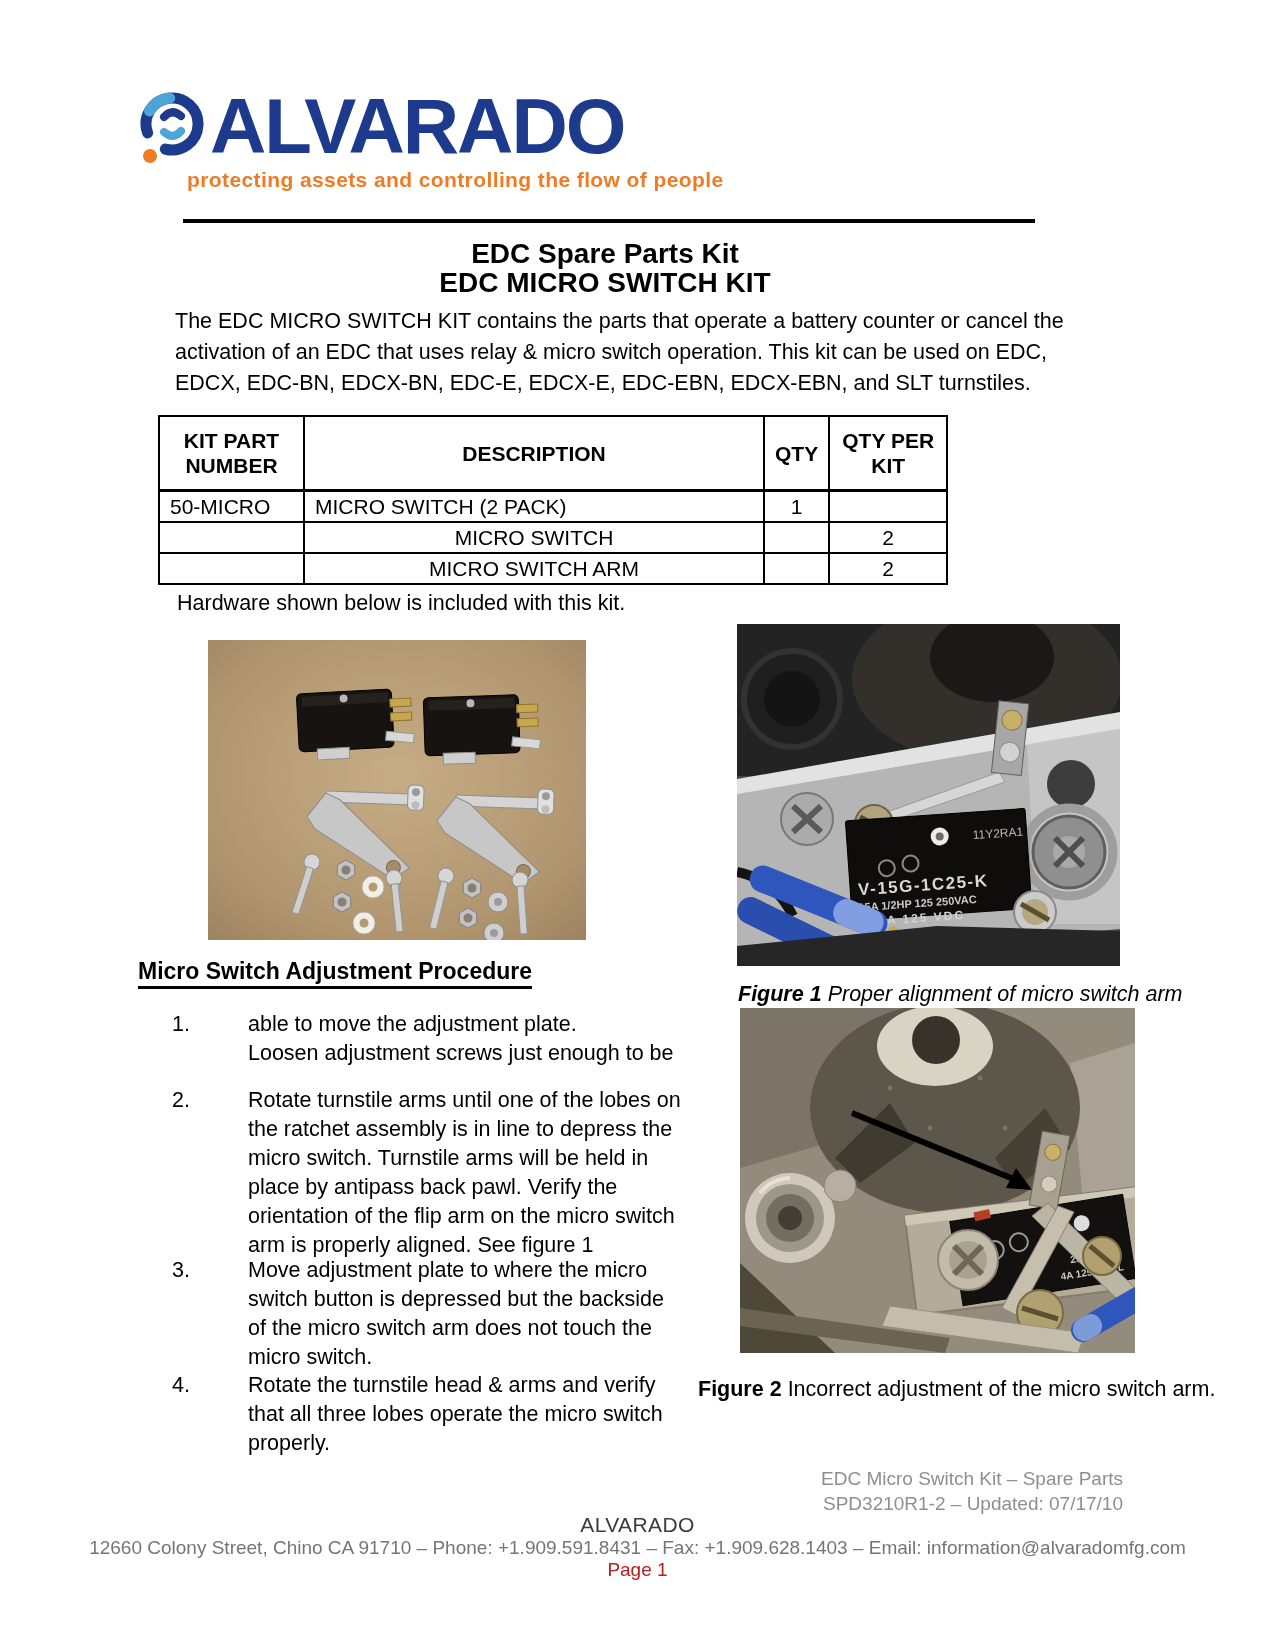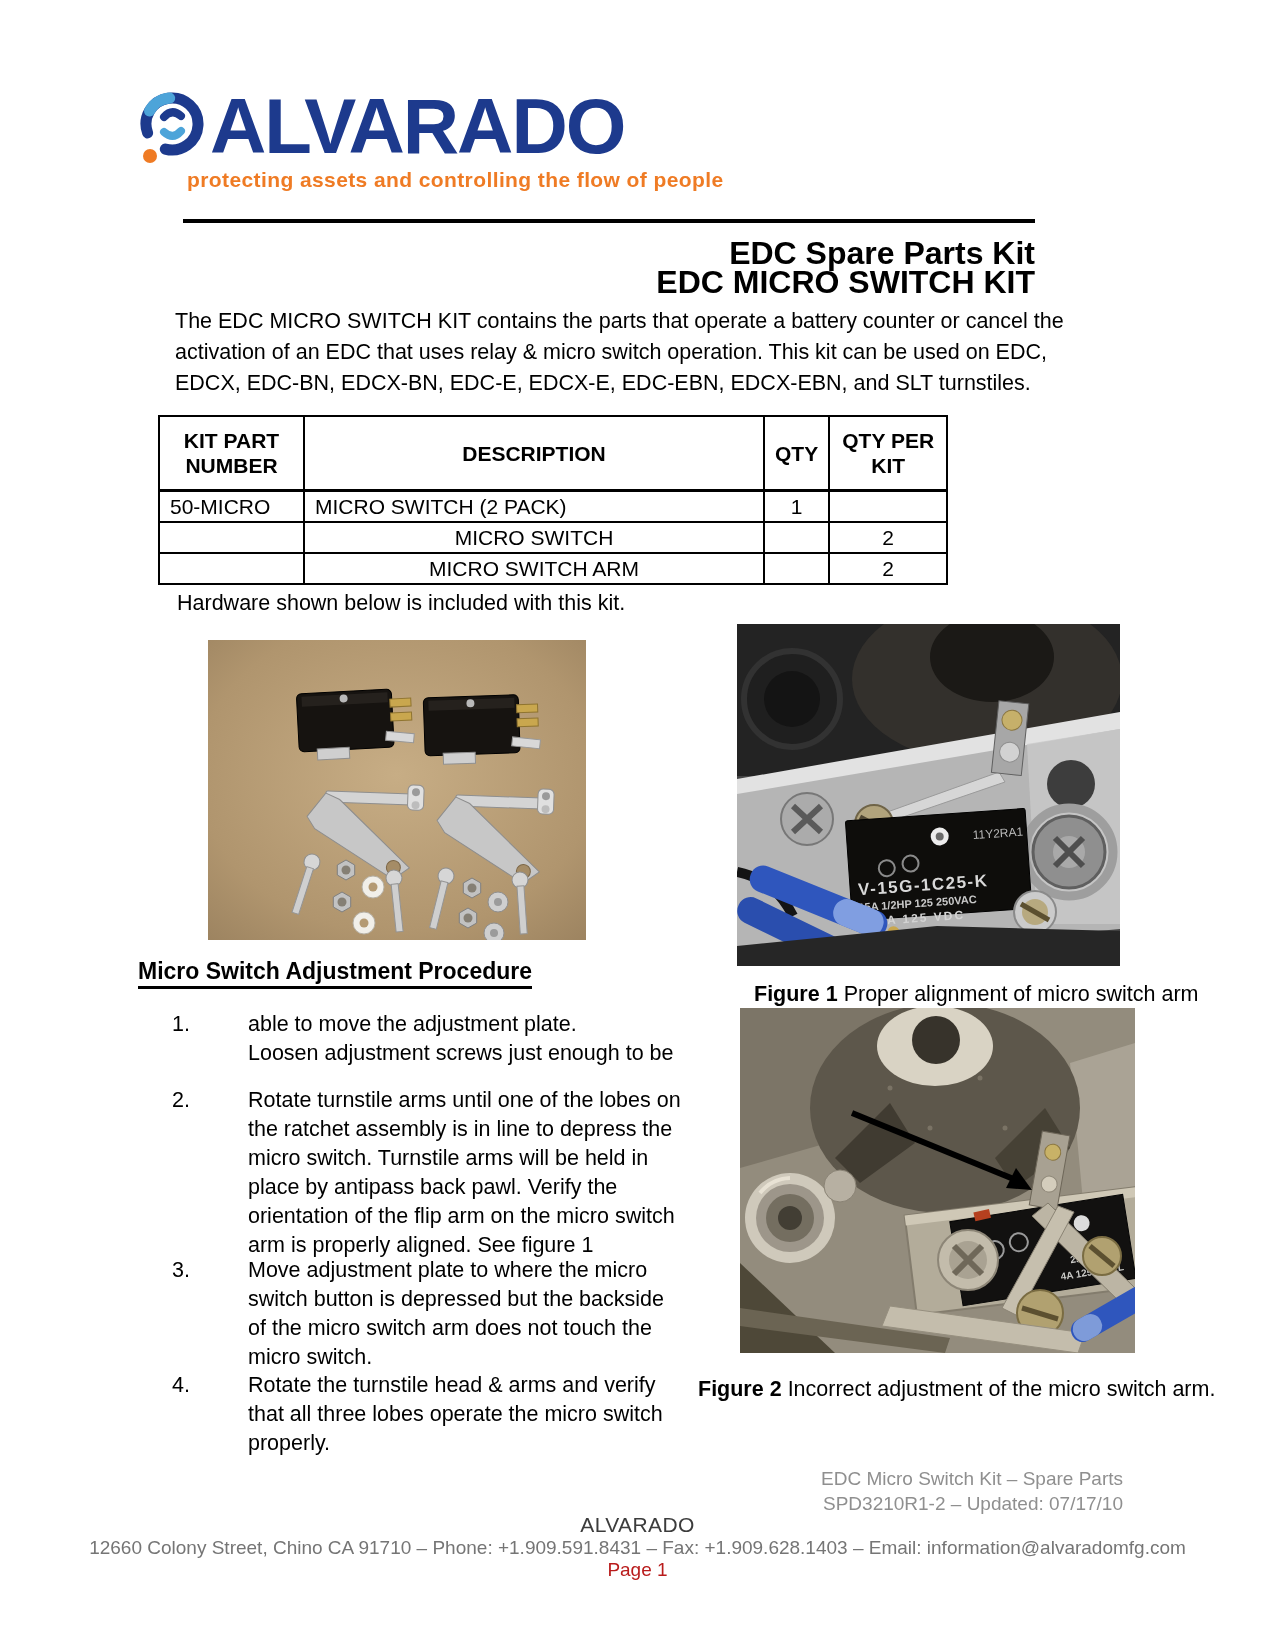--- a/index.html
+++ b/index.html
@@ -7,21 +7,21 @@
         font-family:"Liberation Sans",sans-serif;color:#000;overflow:hidden;padding-left:14px;}
   .abs{position:absolute;}
 
   
   .logo{left:138px;top:86px;display:flex;align-items:flex-start;}
   .logo-word{font-size:78px;font-weight:bold;color:#1d3a8d;letter-spacing:-2px;line-height:80px;margin-left:4px;}
   .tagline{left:150px;top:168px;font-size:21px;font-weight:bold;color:#ef7b24;letter-spacing:.4px;margin-left:37px;}
 
   .rule{left:183px;top:219px;width:852px;height:4px;background:#000;}
 
-  .titles{left:175px;top:239px;width:860px;text-align:right;font-weight:bold;font-size:32px;line-height:29px;}
+  .titles{left:175px;top:239px;width:860px;text-align:center;font-weight:bold;font-size:28px;line-height:29px;}
 
   .intro{left:175px;top:306px;font-size:21.5px;line-height:31px;white-space:nowrap;}
 
   table.kit-table{position:absolute;left:158px;top:415px;border-collapse:collapse;table-layout:fixed;
         font-size:21px;}
   .kit-table th,.kit-table td{border:2px solid #000;padding:0 10px;overflow:hidden;}
   .kit-table th{height:72px;font-weight:bold;text-align:center;border-bottom:3px solid #000;line-height:25px;}
   .kit-table td{height:29px;line-height:26px;}
   .a-left{text-align:left;}
   .a-center{text-align:center;}
@@ -29,21 +29,21 @@
   .hardware-note{left:177px;top:591px;font-size:21.5px;}
 
   .photo{display:block;}
   .photo-hardware{left:208px;top:640px;}
   .fig1-photo{left:737px;top:624px;}
   .fig2-photo{left:740px;top:1008px;}
 
   .fig-caption{font-size:21.5px;}
   .fig-caption .lbl{font-weight:bold;}
   .fig-caption .cap{margin-left:6px;}
-  .fig1-caption{left:754px;top:982px;}
+  .fig1-caption{left:738px;top:982px;font-style:italic;}
   .fig2-caption{left:698px;top:1377px;}
 
   .proc-heading{left:138px;top:958px;font-size:23px;font-weight:bold;
         border-bottom:3px solid #000;padding-bottom:1px;text-align:center;}
 
   .step{position:absolute;left:172px;display:flex;font-size:21.5px;line-height:29px;}
   .step-num{width:76px;}
   .step-text .line{white-space:nowrap;}
 
   .footer-right{left:683px;top:1466px;width:440px;text-align:right;font-size:19px;line-height:25px;color:#8f8f8f;}

